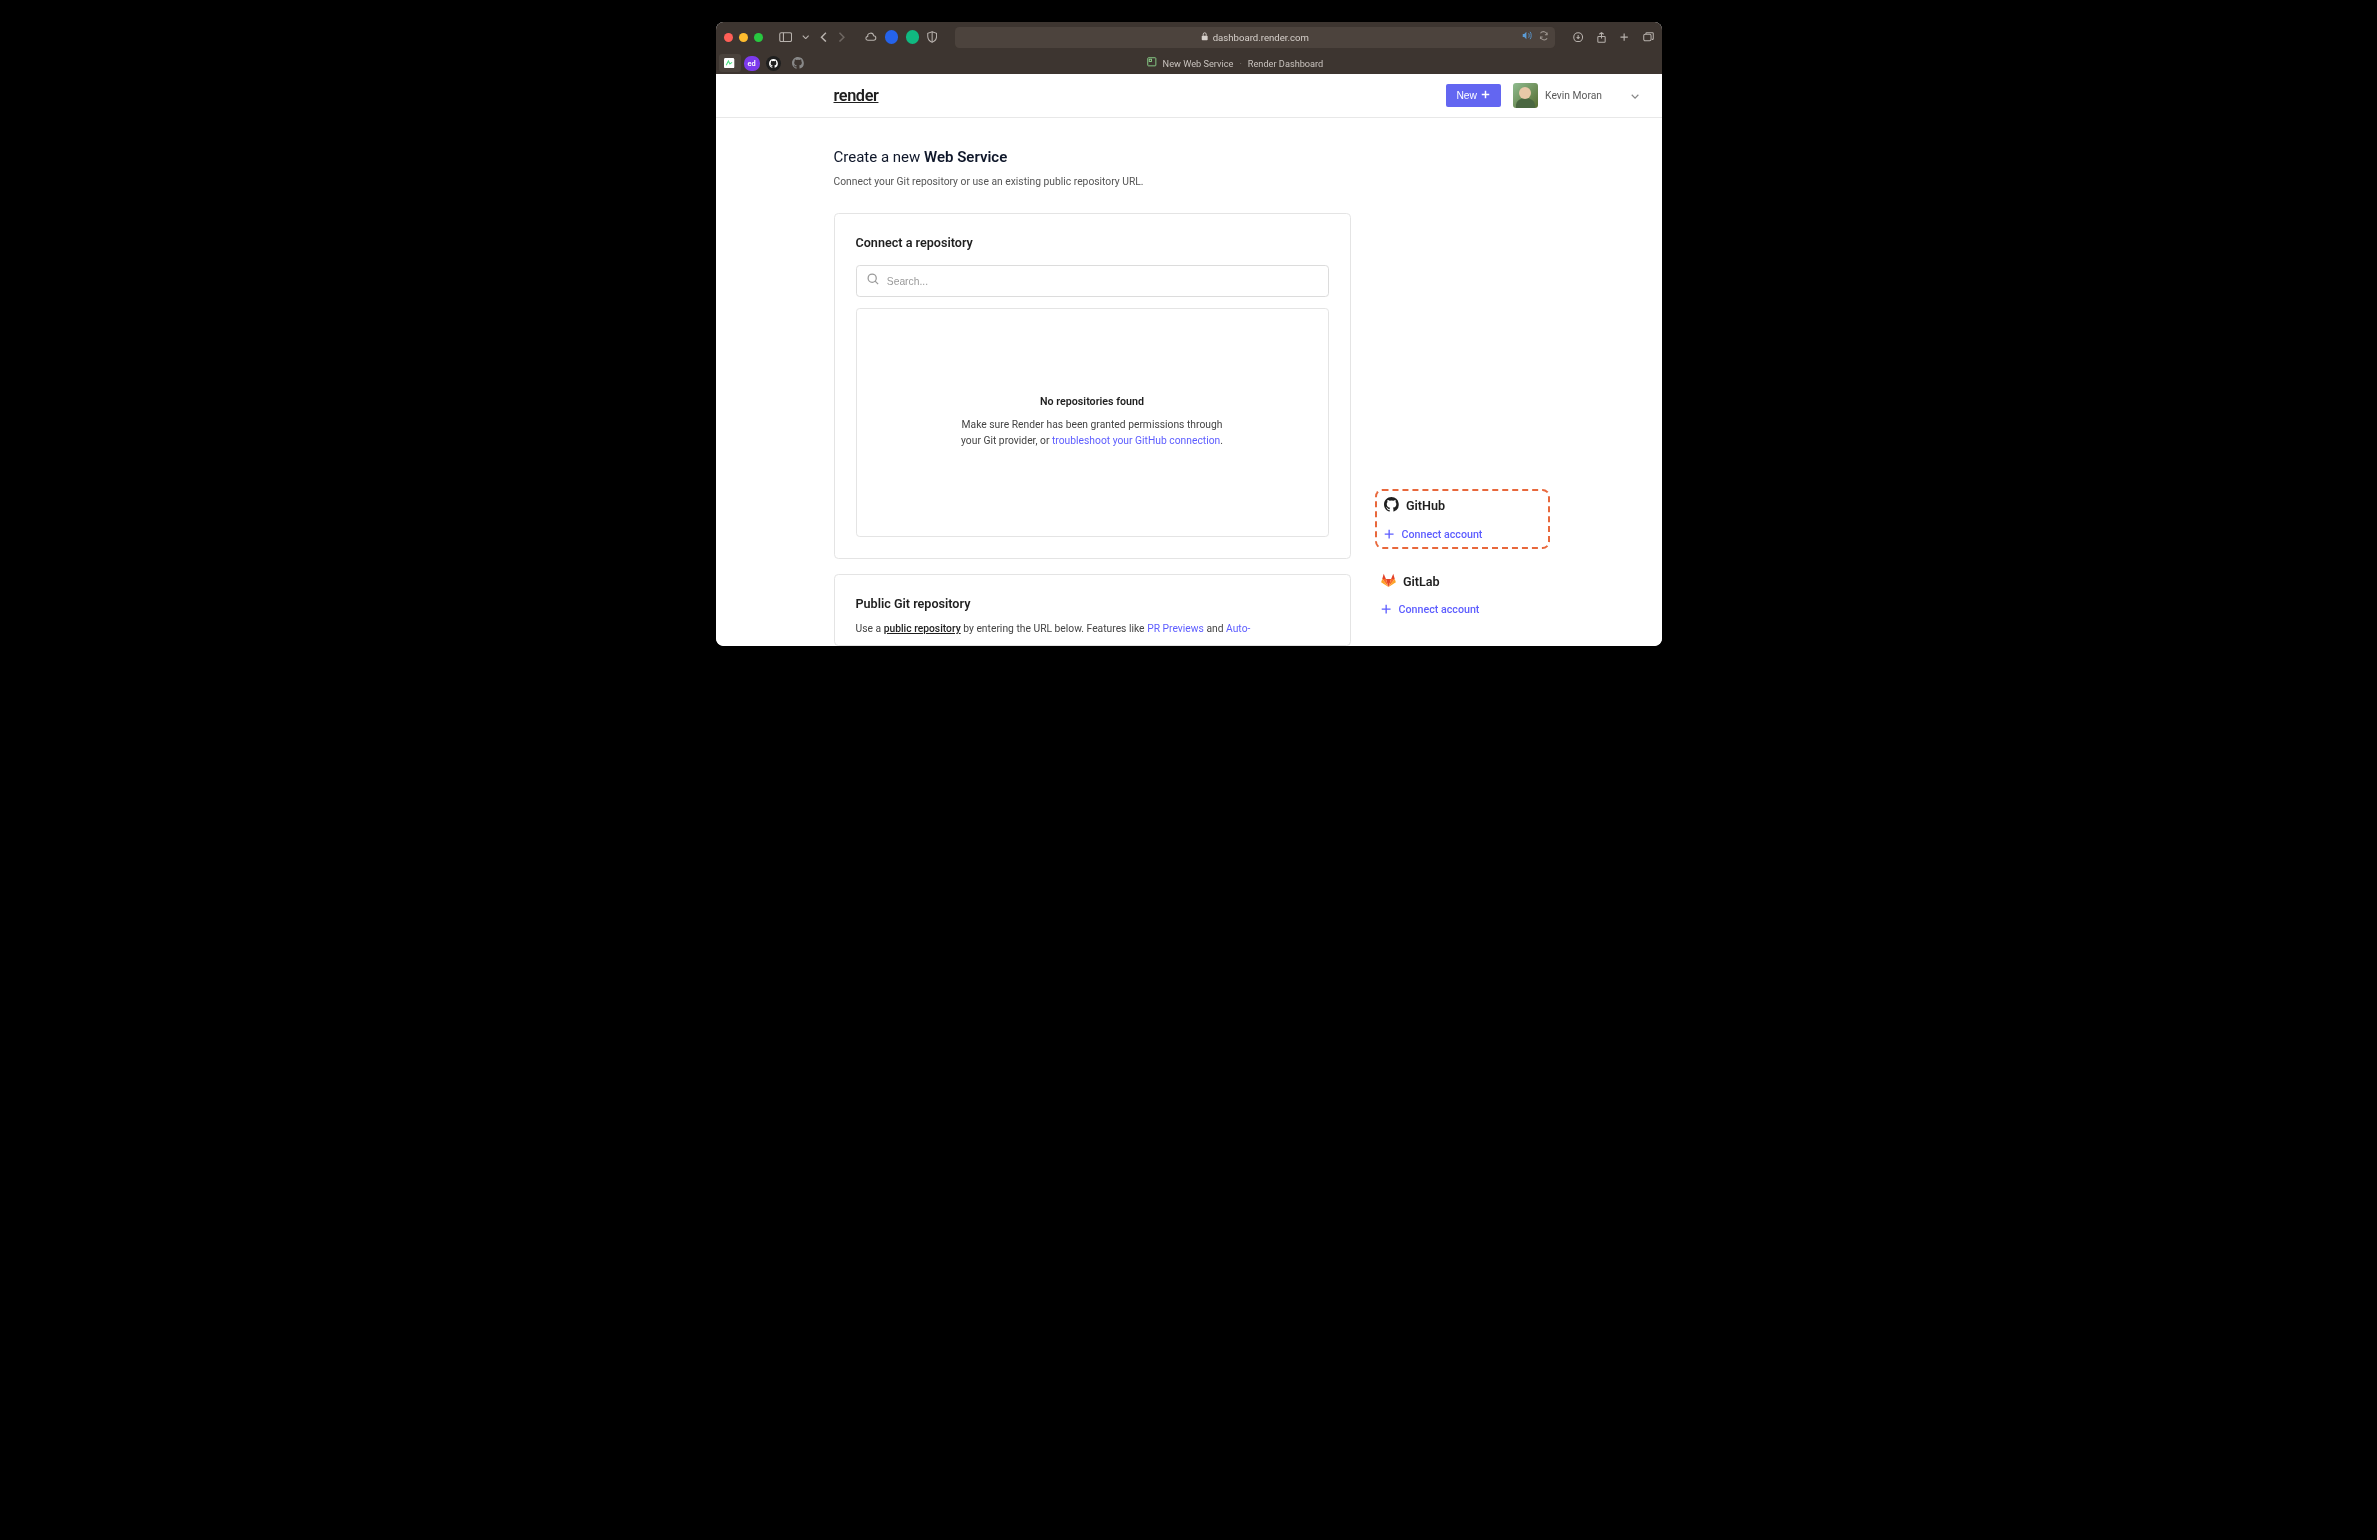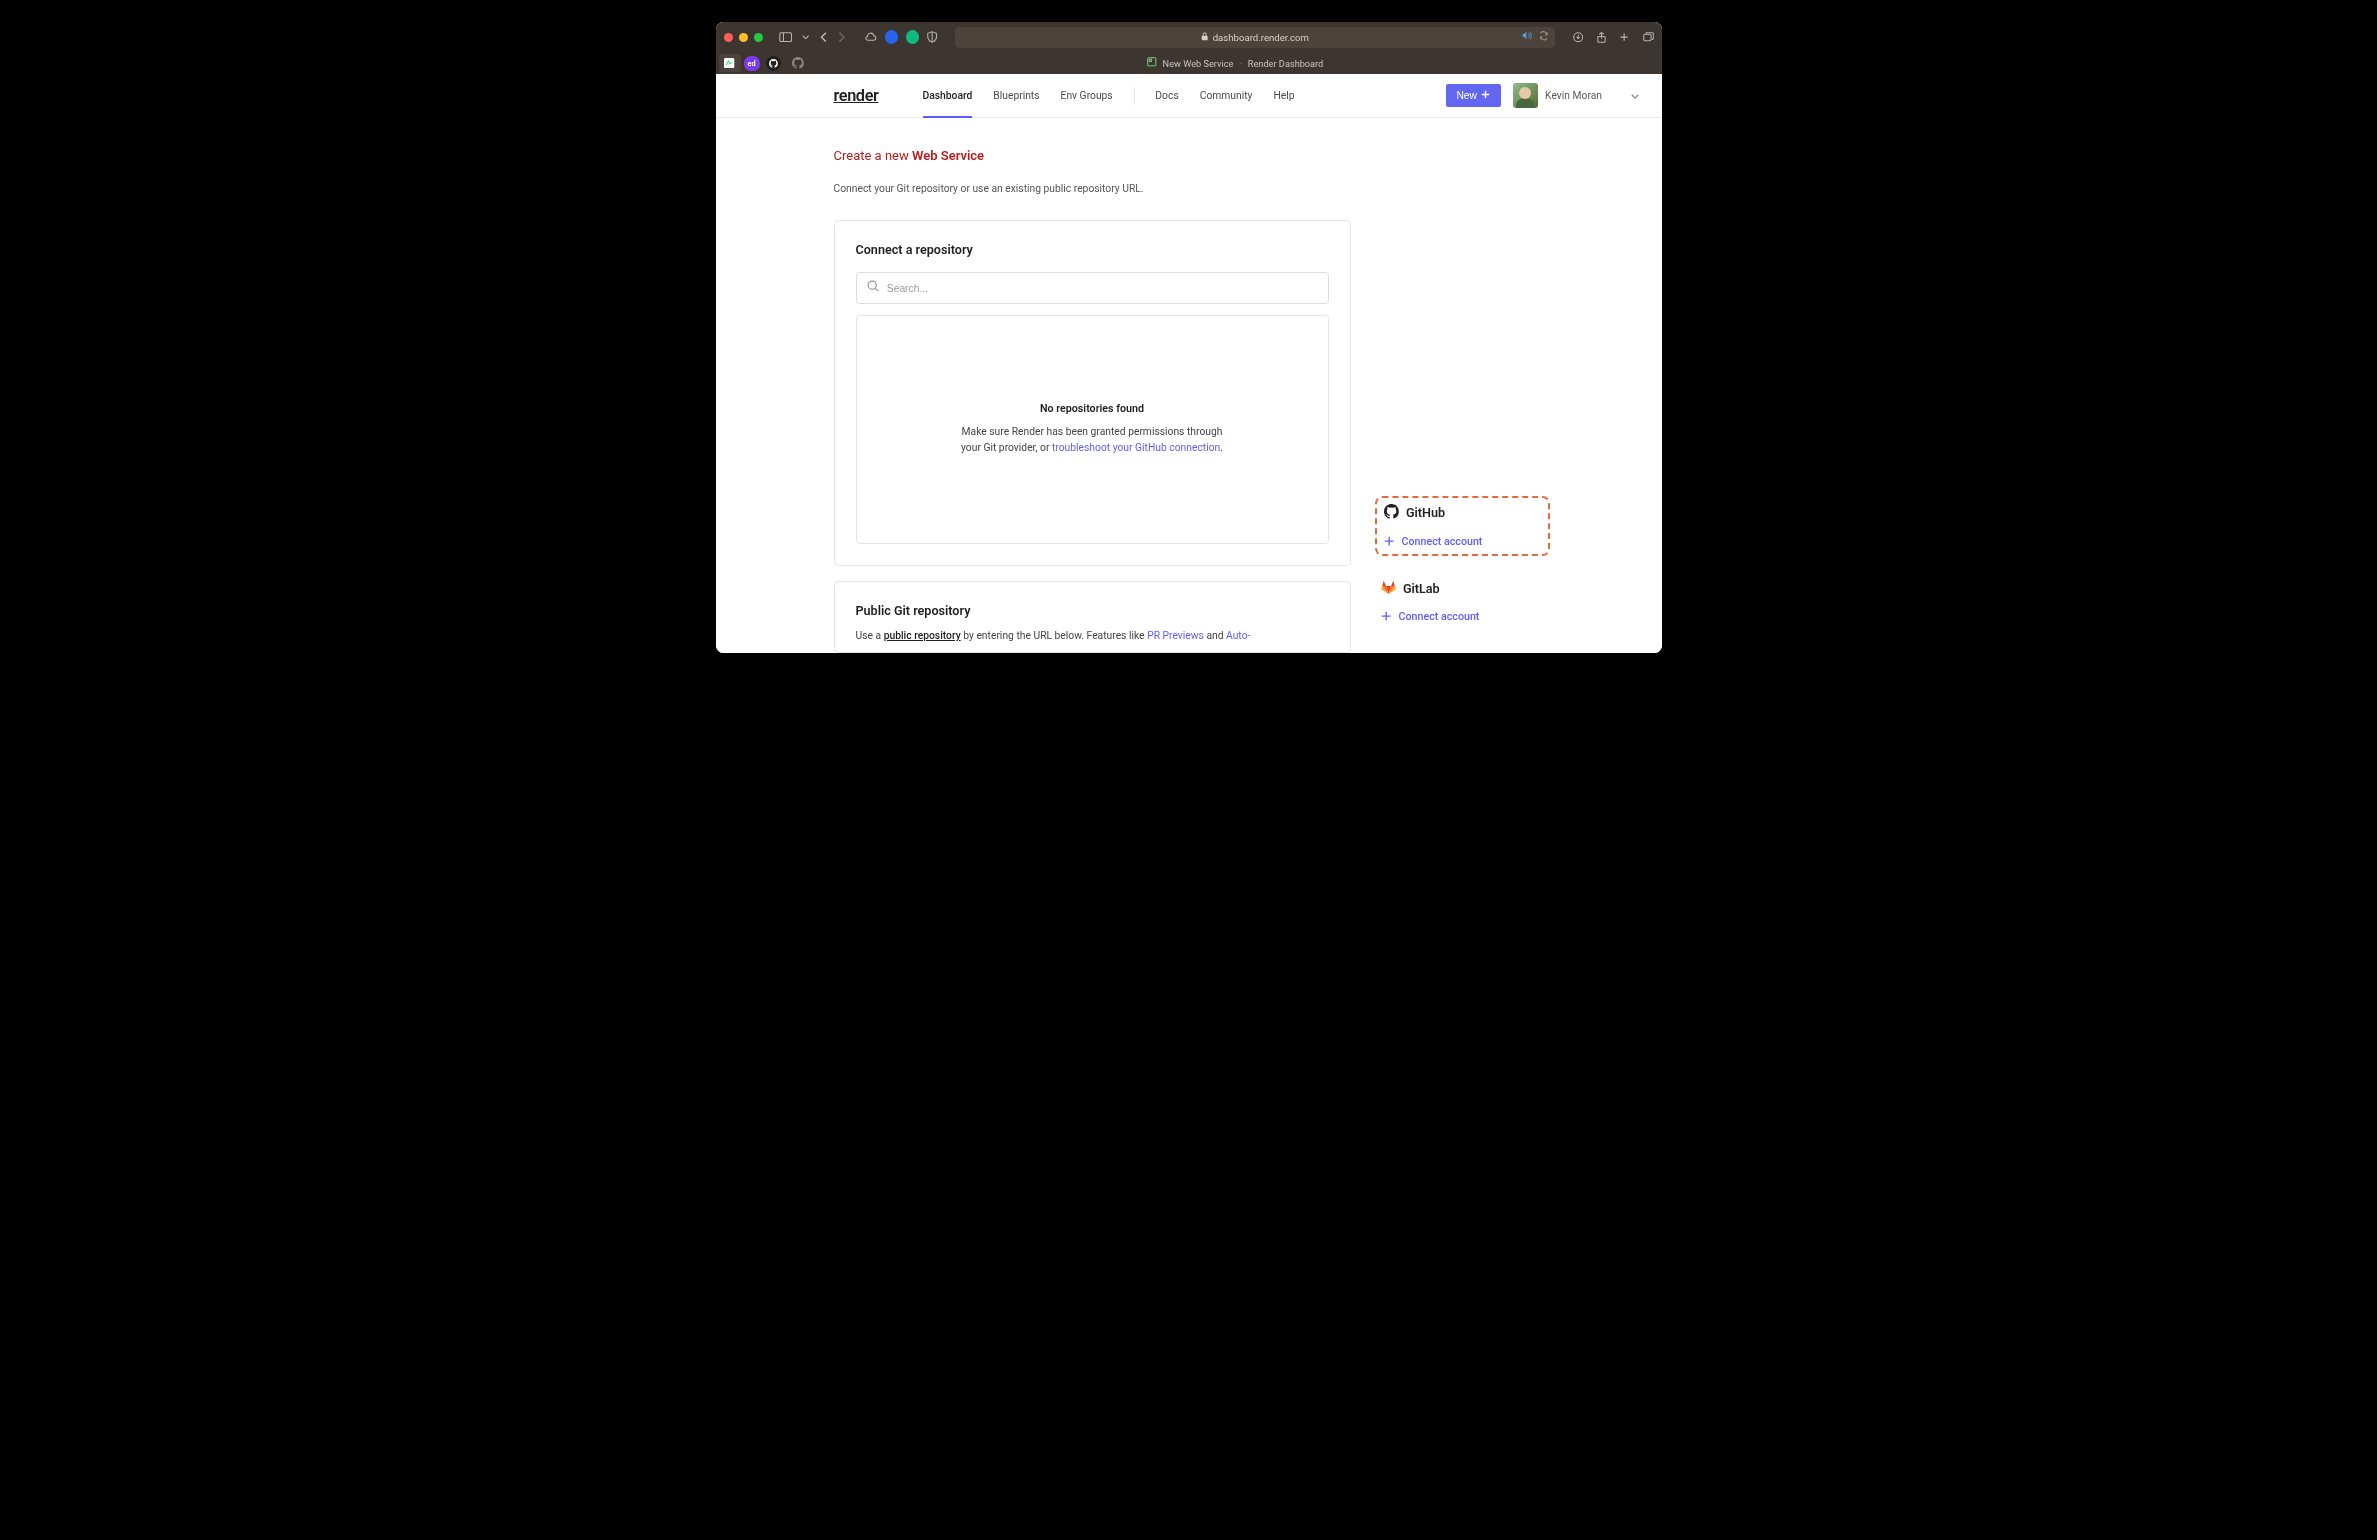--- a/index.html
+++ b/index.html
@@ -181,24 +181,24 @@
     color:#5a5a5a;
     font-size:10.3px;
     cursor:pointer;
   }
   .chev { color:#888; margin-left:22px; }
   
   .page {
     padding: 30px 118px 0 118px;
   }
   .page h1 {
-    font-size: 13px;
+    font-size: 15px;
     font-weight: 400;
-    color:#b91c1c;
-    margin-bottom: 19px;
+    color:#0f172a;
+    margin-bottom: 9px;
   }
   .page h1 .bold { font-weight: 600; }
   .page .sub {
     color:#555;
     font-size:10.3px;
     margin-bottom: 25px;
   }
   .cols {
     display:flex;
     gap: 30px;
@@ -425,29 +425,20 @@
       <span>New Web Service</span>
       <span class="sep">·</span>
       <span>Render Dashboard</span>
     </div>
   </div>
 
   <div class="app">
 
     <div class="app-header">
       <div class="logo">render</div>
-      <div class="nav">
-        <a href="#" class="active">Dashboard</a>
-        <a href="#">Blueprints</a>
-        <a href="#">Env Groups</a>
-        <div class="divider"></div>
-        <a href="#">Docs</a>
-        <a href="#">Community</a>
-        <a href="#">Help</a>
-      </div>
       <div class="hdr-right">
         <button class="btn-new">
           <span>New</span>
           <span>
             <svg width="9" height="9" viewBox="0 0 12 12" fill="none" stroke="currentColor" stroke-width="2">
                 <path d="M6 1v10M1 6h10"></path>
               </svg>
           </span>
         </button>
         <div class="user-menu">

